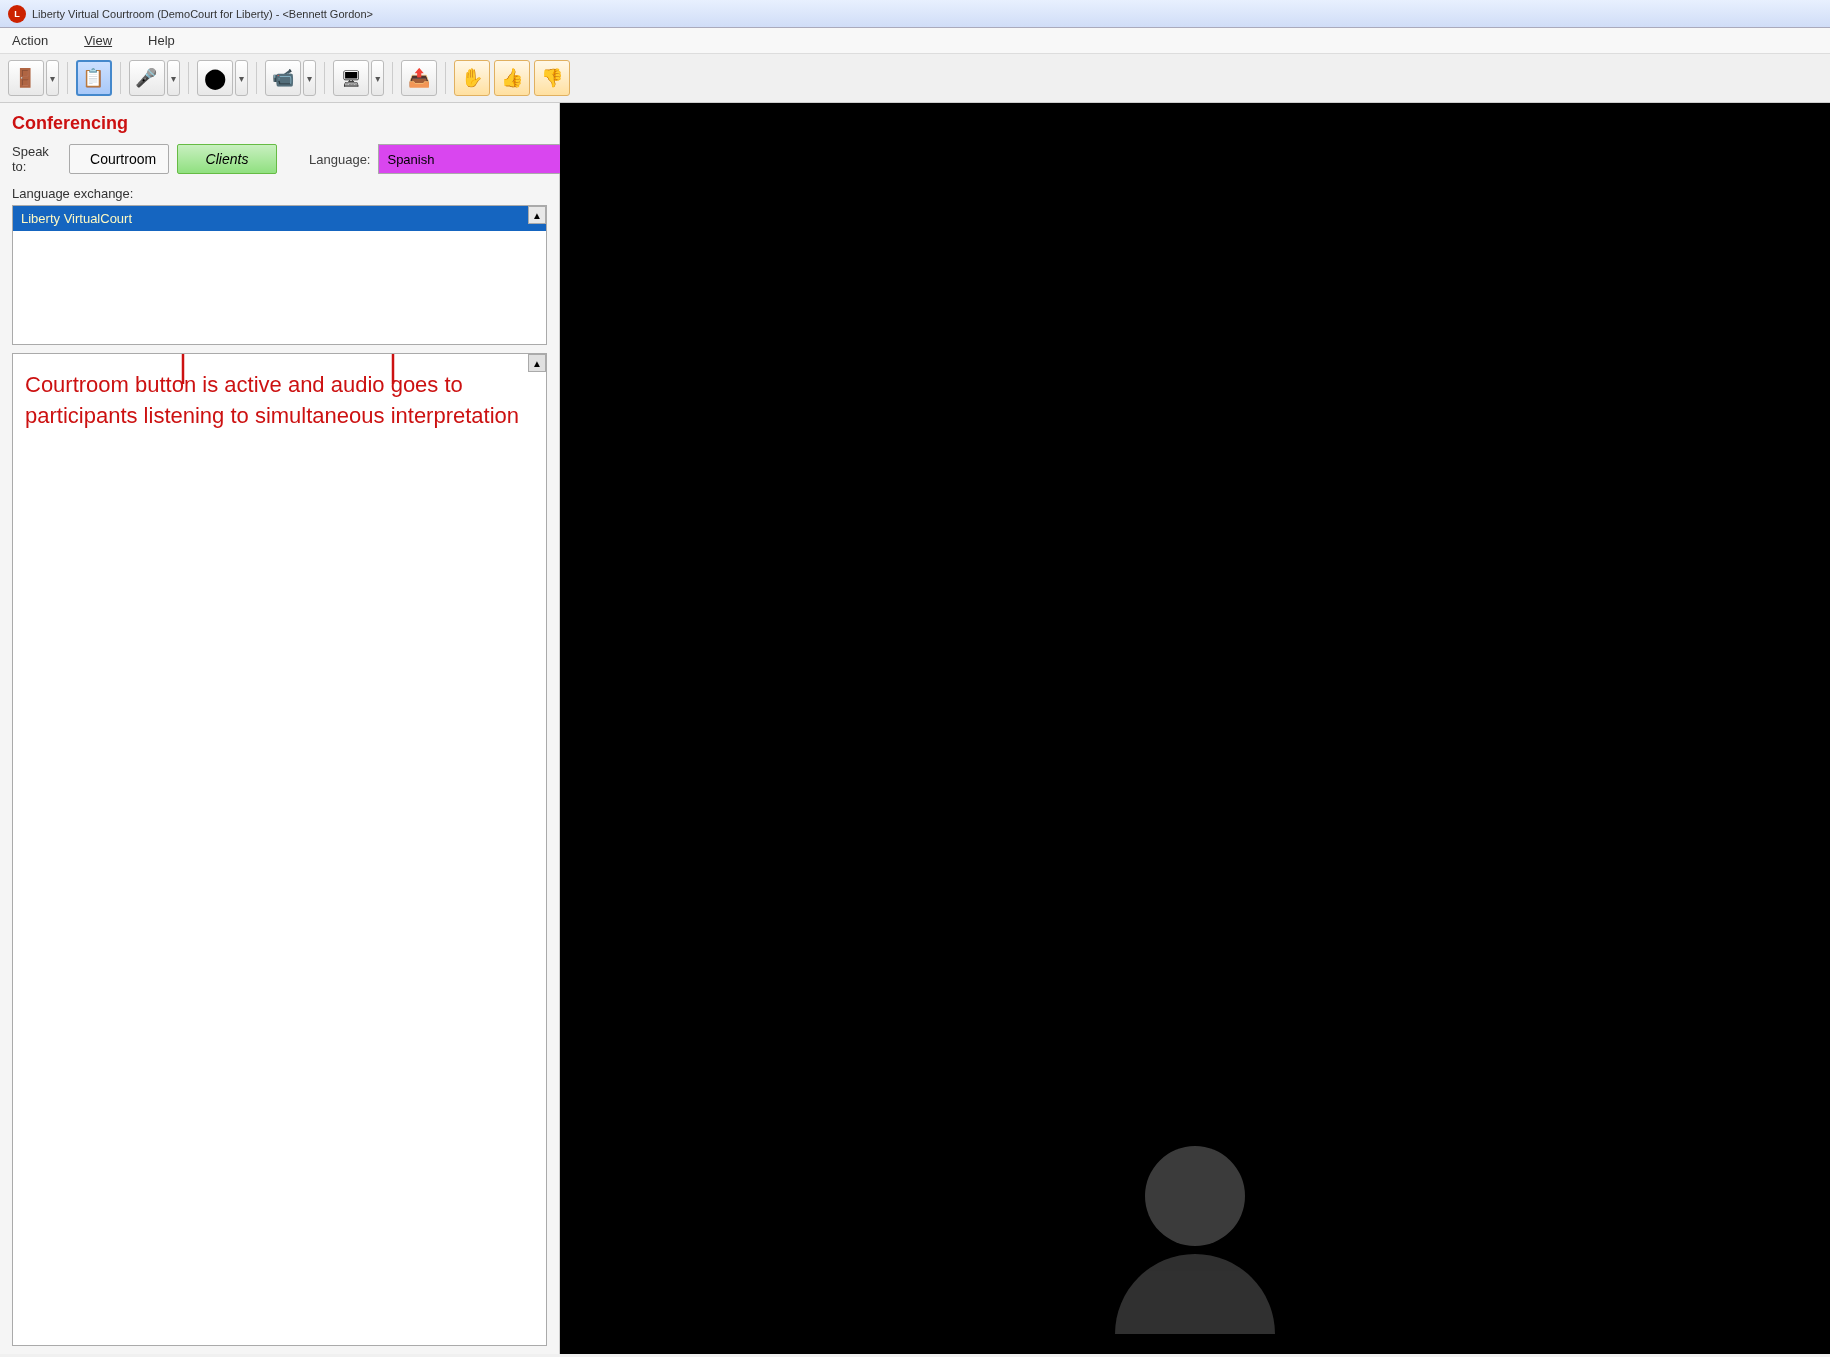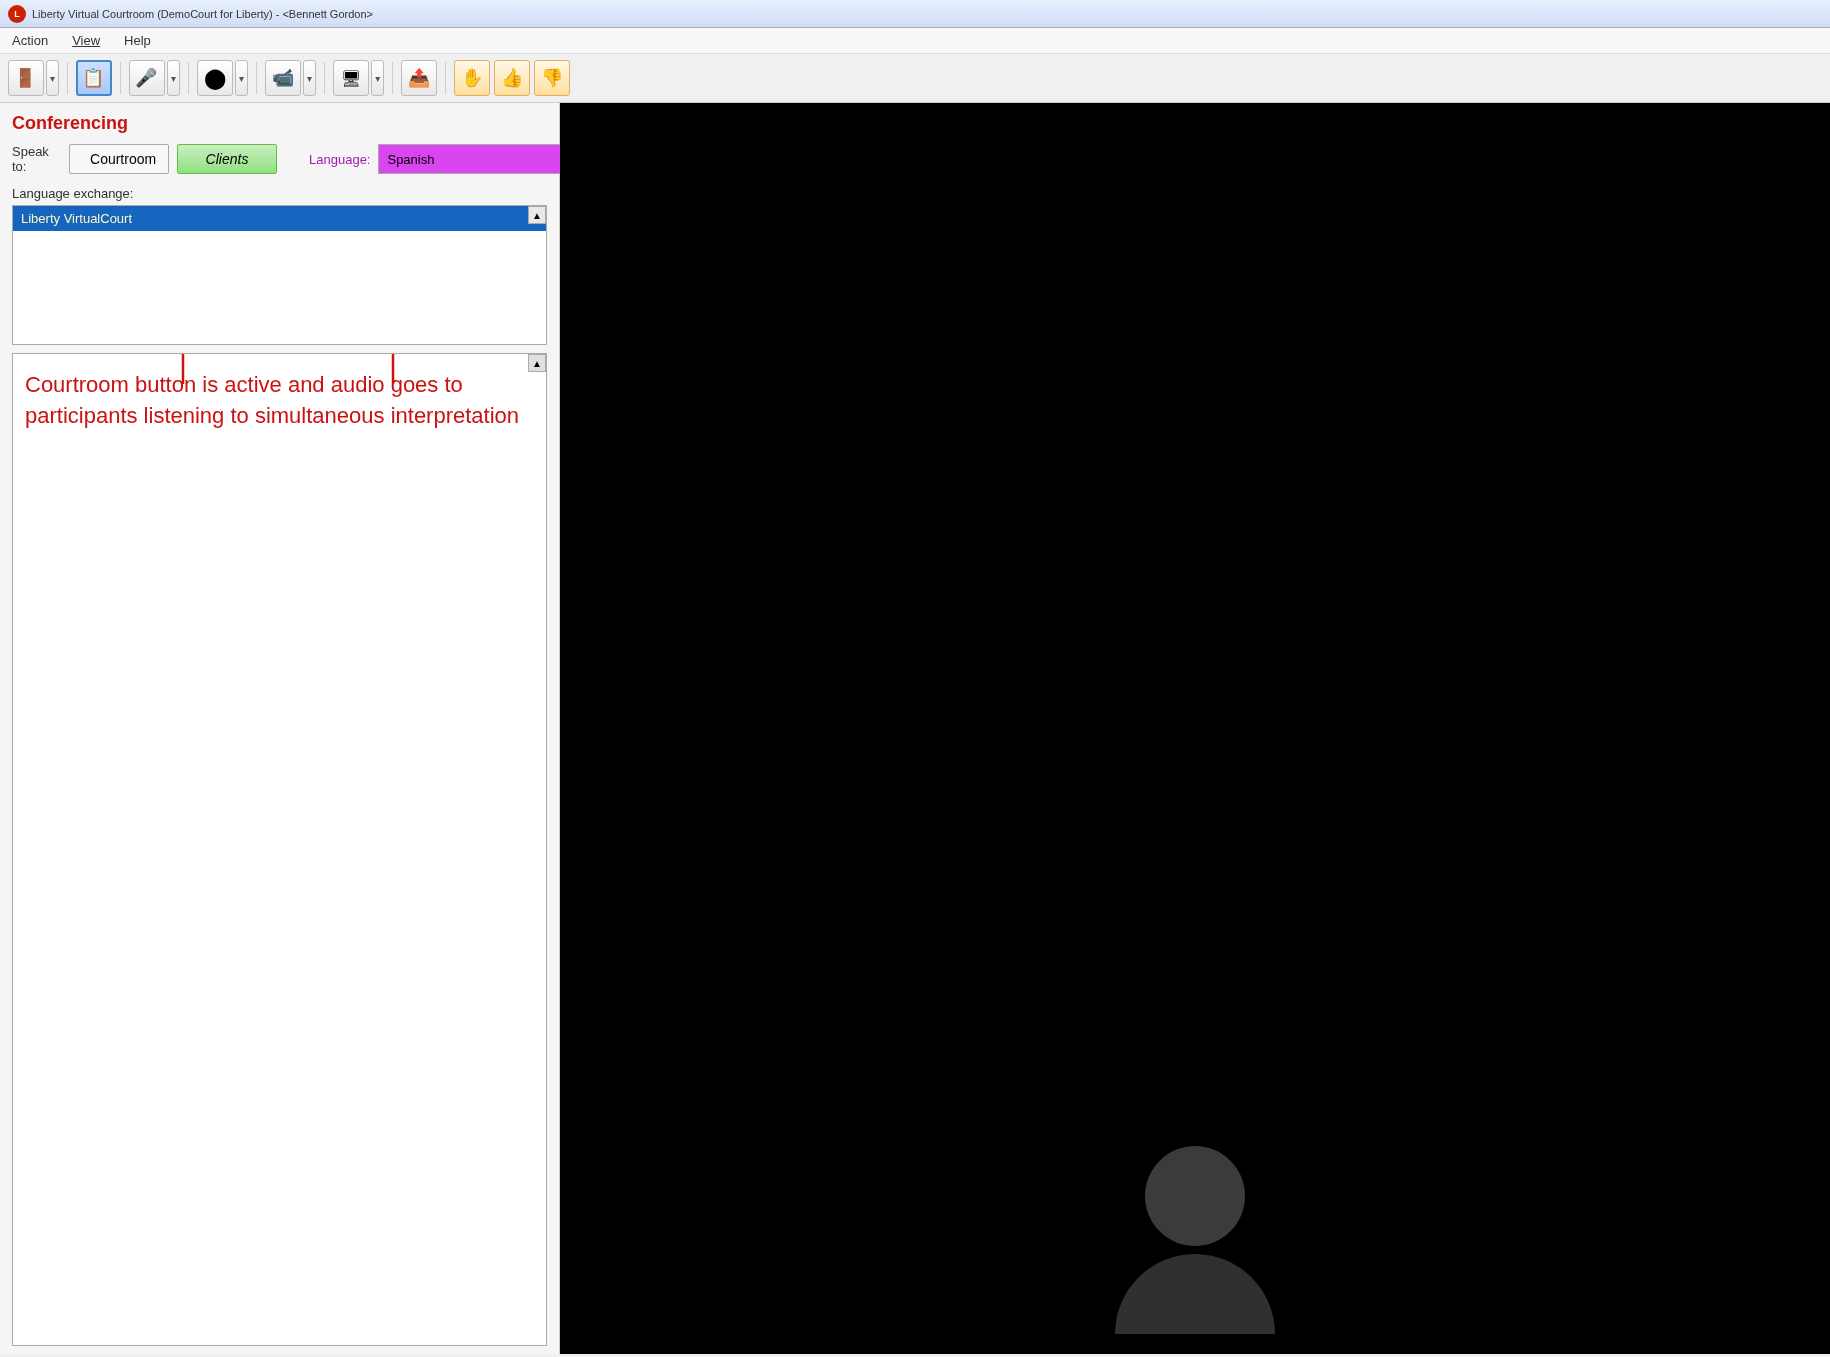--- a/index.html
+++ b/index.html
@@ -23,21 +23,21 @@
       color: white; font-size: 9px; font-weight: bold;
     }
     .title-bar-text { font-size: 11px; color: #333; }
 
     
     .menu-bar {
       background: #f8f8f8;
       border-bottom: 1px solid #ddd;
       padding: 3px 8px;
       display: flex;
-      gap: 16px;
+      gap: 28px;
     }
     .menu-item {
       font-size: 13px;
       color: #333;
       cursor: pointer;
       padding: 2px 4px;
     }
 
     
     .toolbar {
@@ -117,21 +117,21 @@
       border-color: #66bb44;
       font-style: italic;
     }
 
     .language-row {
       display: flex;
       align-items: center;
       gap: 8px;
       margin-left: 20px;
     }
-    .language-label { font-size: 13px; color: #a21caf; }
+    .language-label { font-size: 13px; color: #404040; }
     .language-input {
       border: 1px solid #aaa;
       background: #d946ef;
       padding: 5px 8px;
       font-size: 13px;
       width: 200px;
       height: 30px;
     }
     .change-btn {
       border: 1px solid #bbb;

